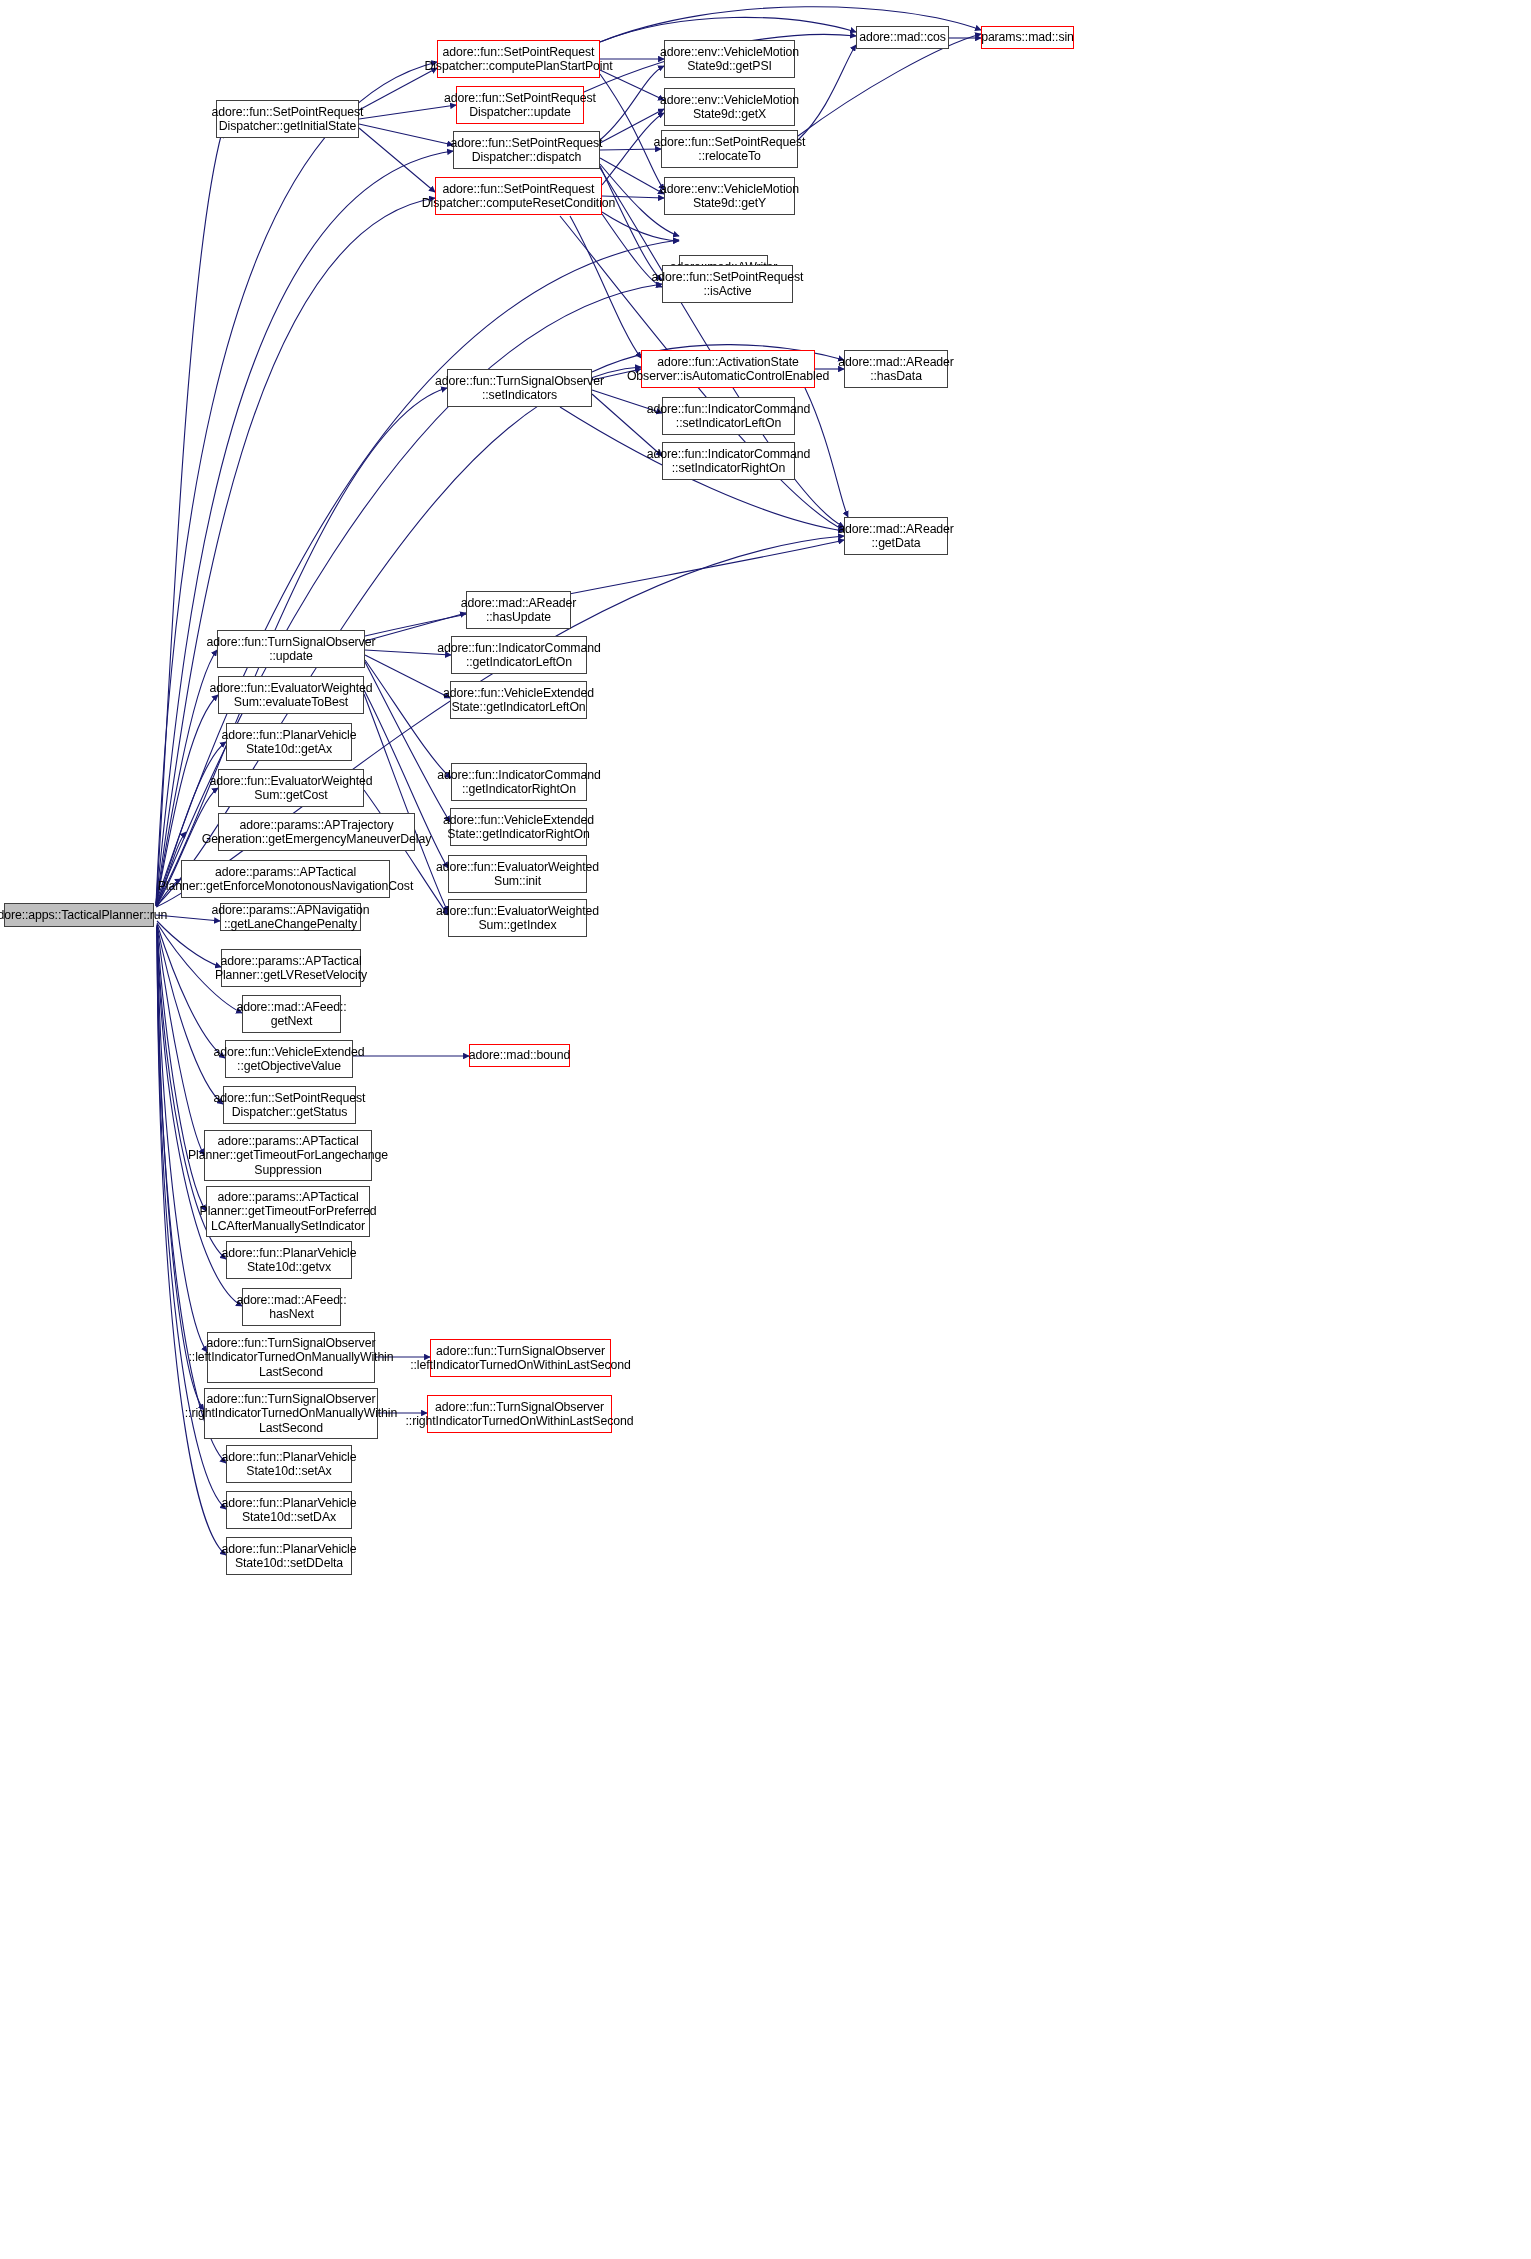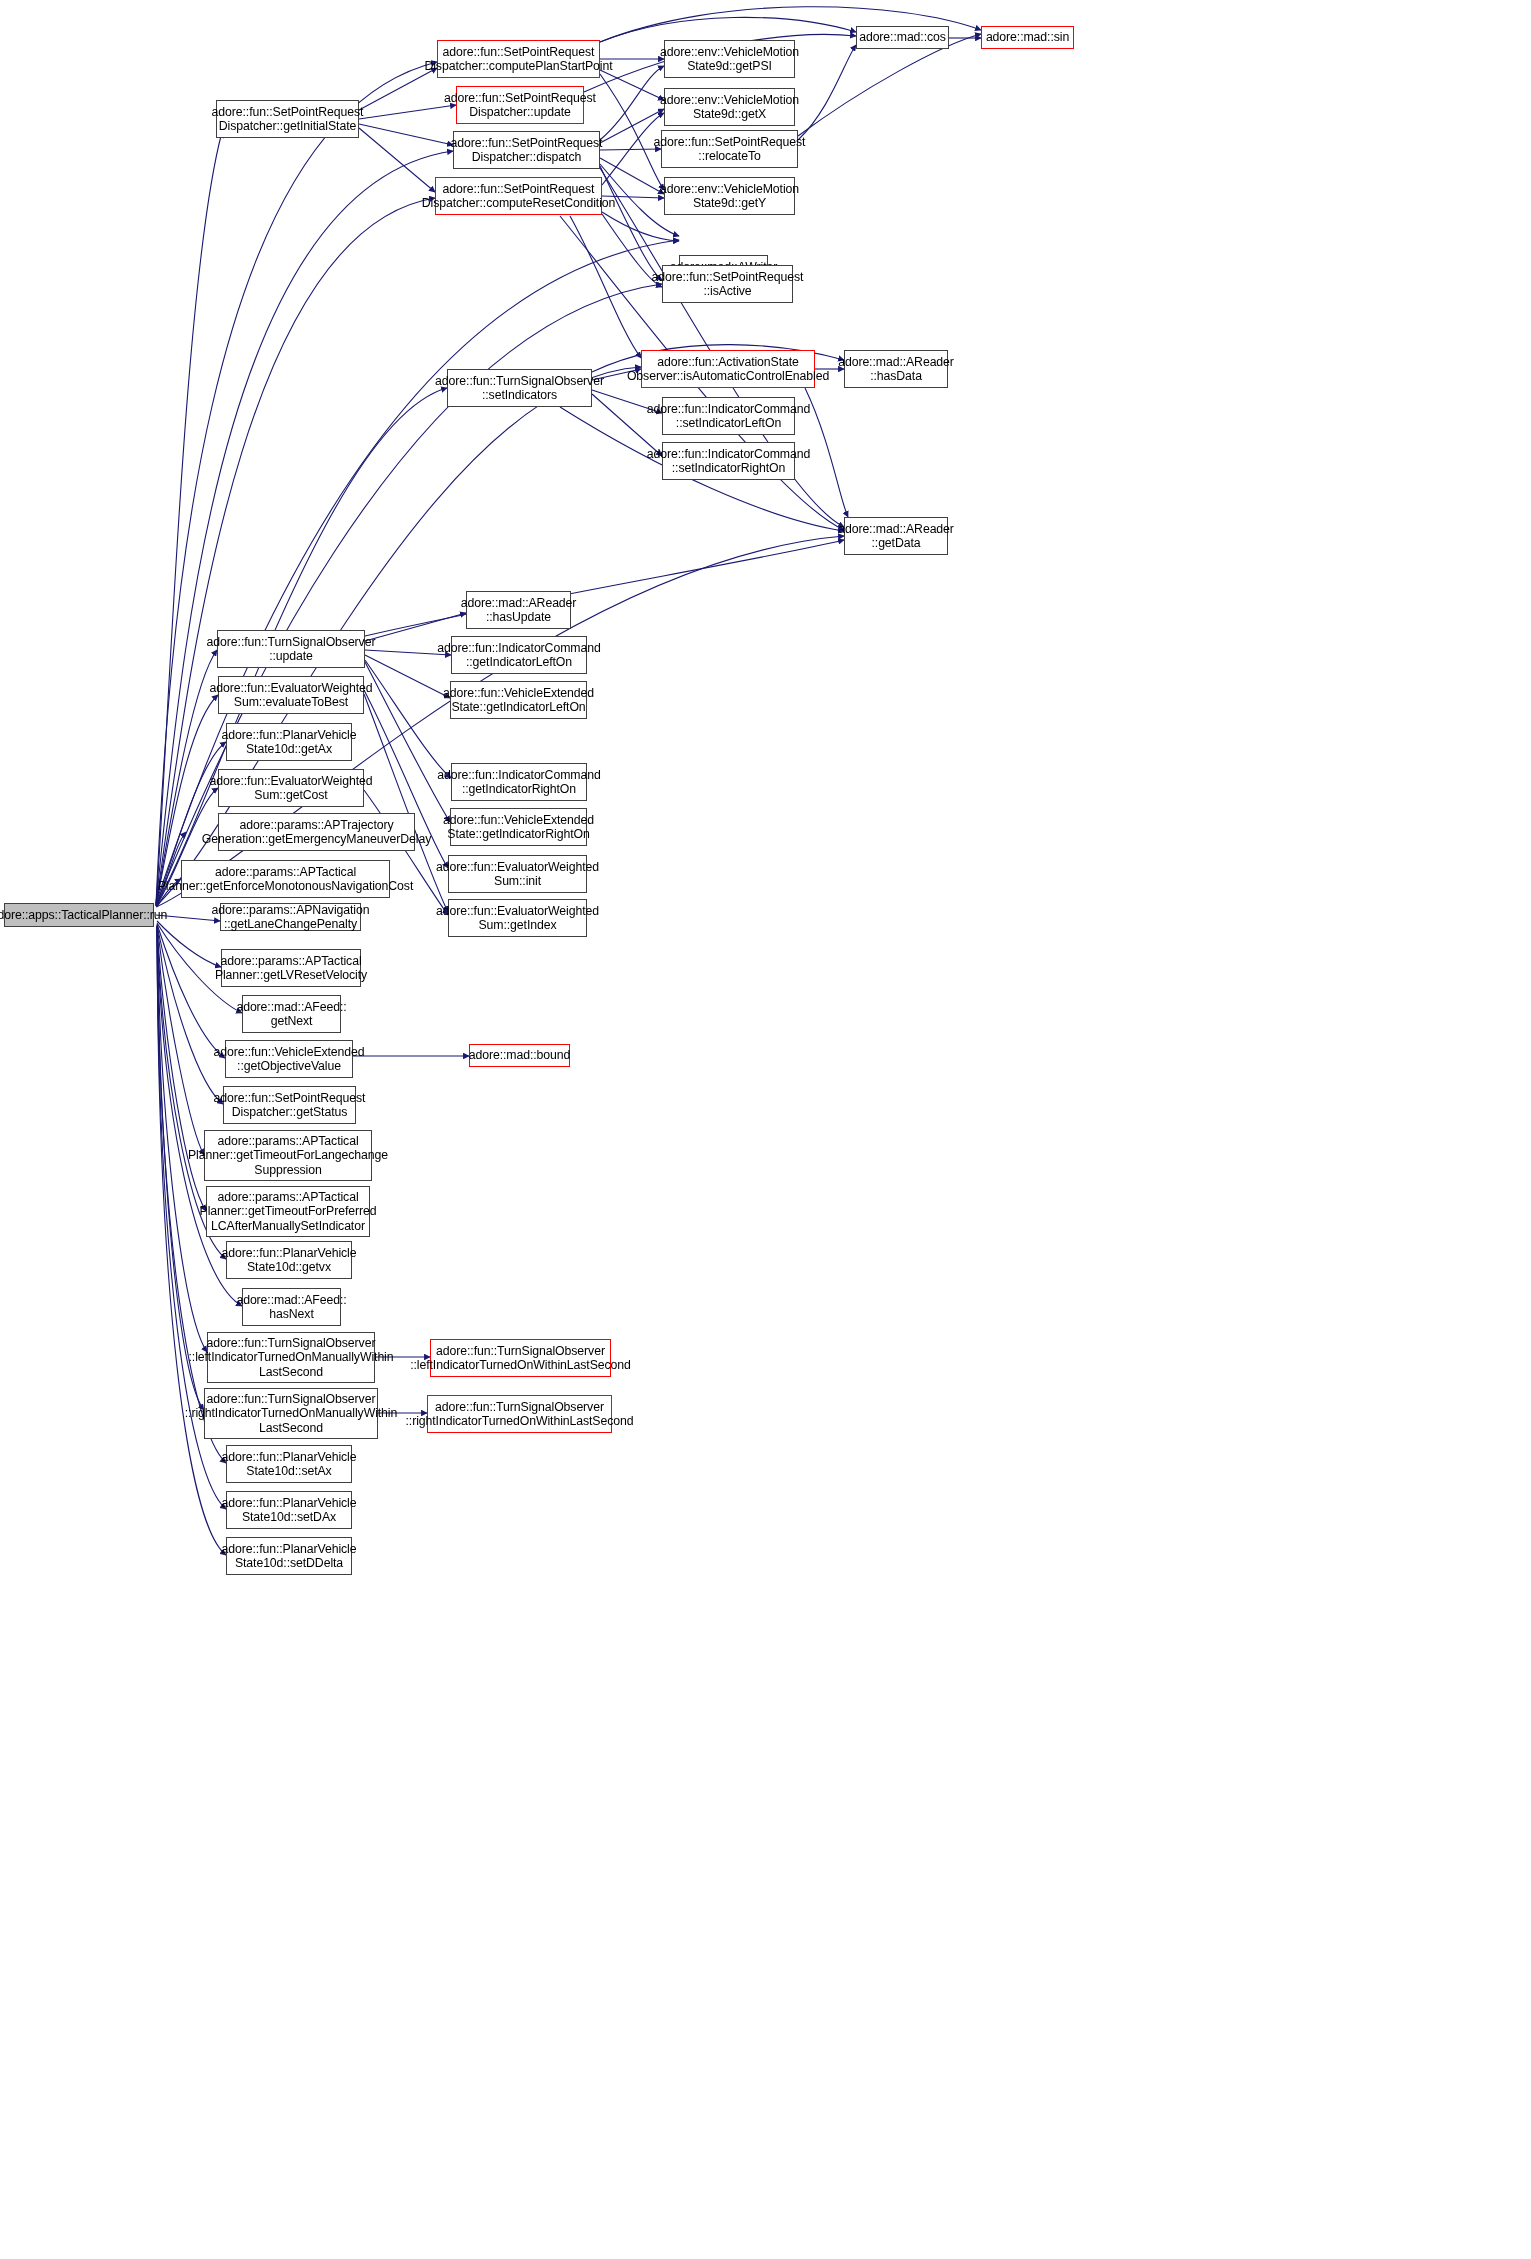--- a/index.html
+++ b/index.html
@@ -159,21 +159,21 @@
 State9d::getX</div>
       <div class="gnode dark" style="left: 661px; top: 130px; width: 137px; height: 38px;">adore::fun::SetPointRequest
 ::relocateTo</div>
       <div class="gnode dark" style="left: 664px; top: 177px; width: 131px; height: 38px;">adore::env::VehicleMotion
 State9d::getY</div>
       <div class="gnode dark" style="left: 679px; top: 221px; width: 89px; height: 38px; margin-top: 34px;">adore::mad::AWriter
 ::write</div>
       <div class="gnode dark" style="left: 662px; top: 265px; width: 131px; height: 38px;">adore::fun::SetPointRequest
 ::isActive</div>
       <div class="gnode dark" style="left: 856px; top: 26px; width: 93px; height: 23px;">adore::mad::cos</div>
-      <div class="gnode red" style="left: 981px; top: 26px; width: 93px; height: 23px;">adore::mad::sin</div>
+      <div class="gnode red" style="left: 981px; top: 26px; width: 93px; height: 23px;">params::mad::sin</div>
       <div class="gnode dark" style="left: 447px; top: 369px; width: 145px; height: 38px;">adore::fun::TurnSignalObserver
 ::setIndicators</div>
       <div class="gnode red" style="left: 641px; top: 350px; width: 174px; height: 38px;">adore::fun::ActivationState
 Observer::isAutomaticControlEnabled</div>
       <div class="gnode dark" style="left: 662px; top: 397px; width: 133px; height: 38px;">adore::fun::IndicatorCommand
 ::setIndicatorLeftOn</div>
       <div class="gnode dark" style="left: 662px; top: 442px; width: 133px; height: 38px;">adore::fun::IndicatorCommand
 ::setIndicatorRightOn</div>
       <div class="gnode dark" style="left: 844px; top: 350px; width: 104px; height: 38px;">adore::mad::AReader
 ::hasData</div>

